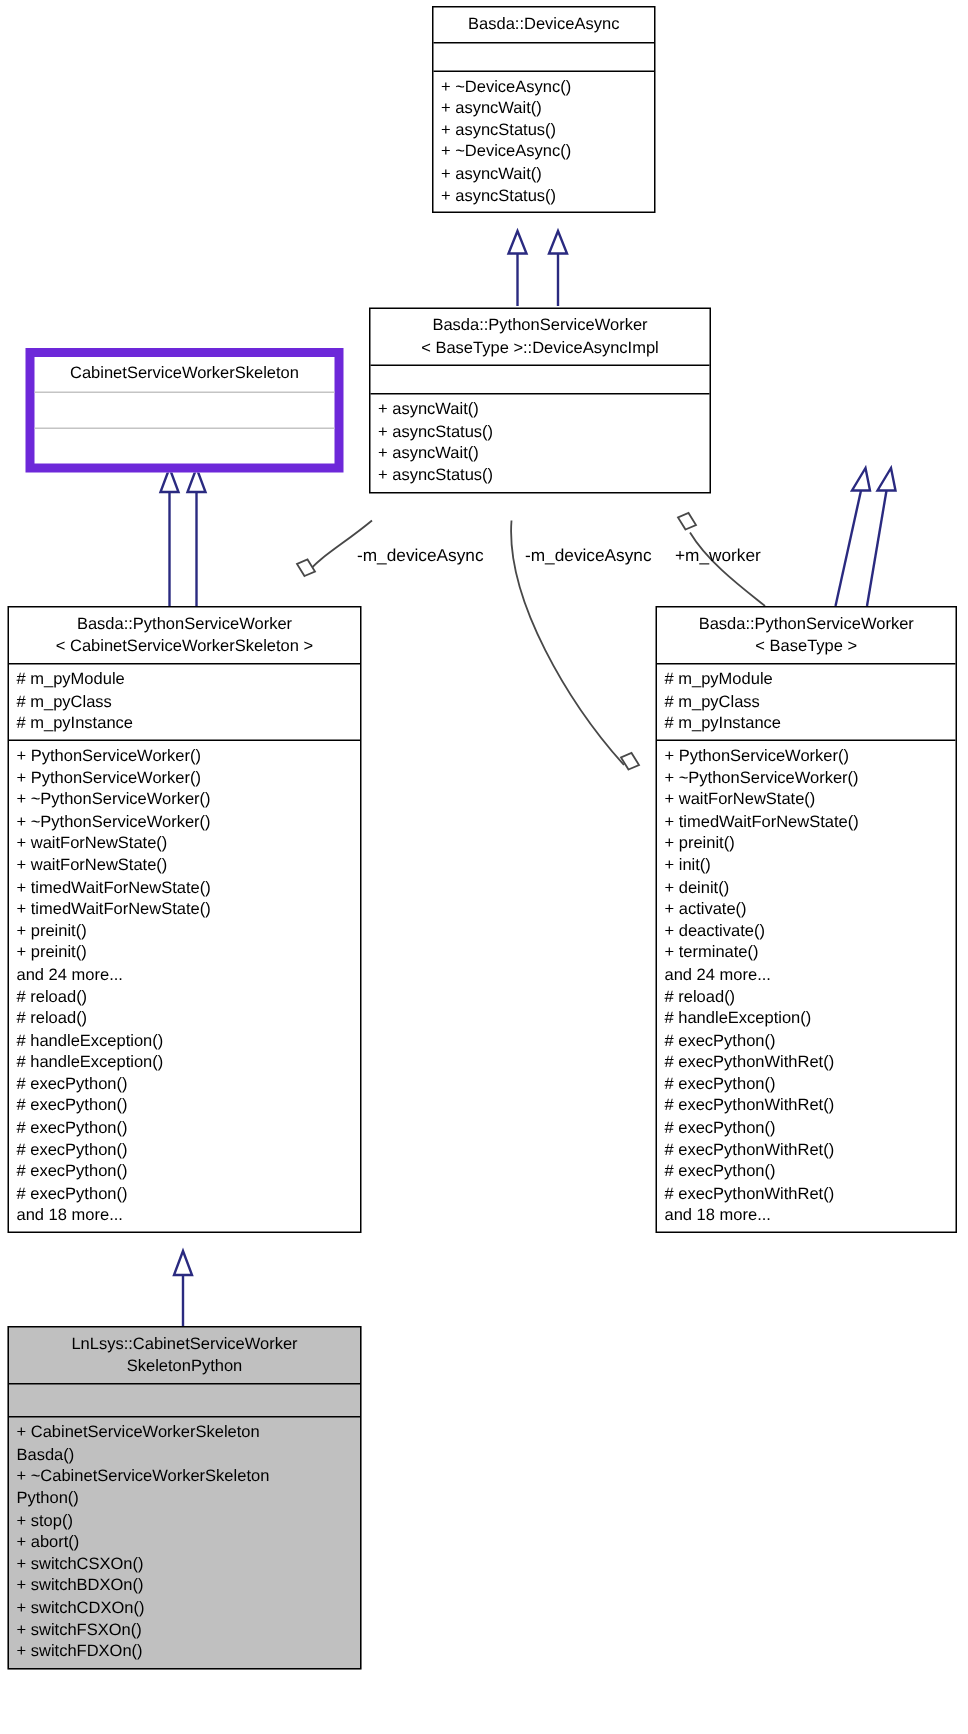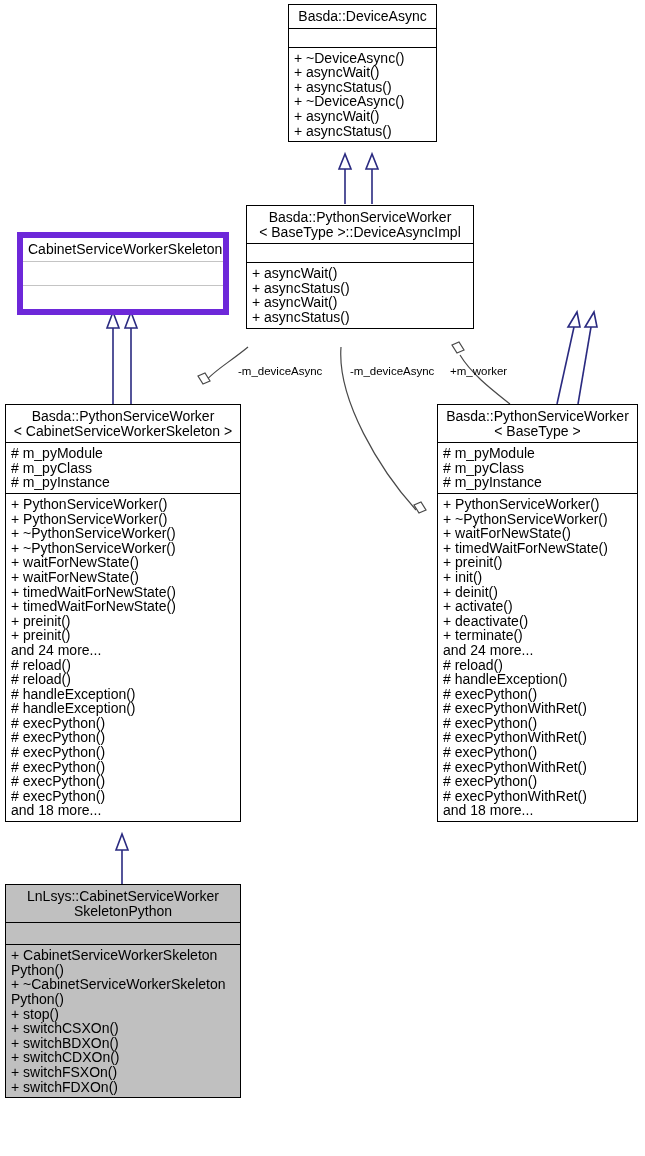--- a/index.html
+++ b/index.html
@@ -25,21 +25,21 @@
     top: 0;
     width: 645px;
     height: 1156px;
     pointer-events: none;
   }
   .uml-class {
     position: absolute;
     box-sizing: border-box;
     background: #ffffff;
     border: 1px solid #000000;
-    font-size: 14px;
+    font-size: 11px;
     line-height: 14.6px;
     color: #000000;
     z-index: 3;
   }
   .uml-class.thin {
     border: 6px solid #6d28d9;
   }
   .uml-class.filled {
     background: #c0c0c0;
   }
@@ -231,24 +231,25 @@
   </div>
 
   <div class="uml-class filled" style="left:5px; top:884px; width:236px;">
     <div class="title">LnLsys::CabinetServiceWorker
 SkeletonPython</div>
     <div class="sep"></div>
     <div class="compartment empty" style="height:21px;"></div>
     <div class="sep"></div>
     <div class="compartment">
       <div class="member">+ CabinetServiceWorkerSkeleton
-Python()</div>
+Basda()</div>
       <div class="member">+ ~CabinetServiceWorkerSkeleton
 Python()</div>
       <div class="member">+ stop()</div>
+      <div class="member">+ abort()</div>
       <div class="member">+ switchCSXOn()</div>
       <div class="member">+ switchBDXOn()</div>
       <div class="member">+ switchCDXOn()</div>
       <div class="member">+ switchFSXOn()</div>
       <div class="member">+ switchFDXOn()</div>
     </div>
   </div>
 
   <div class="edge-label" style="left:238px; top:365px;">-m_deviceAsync</div>
 

